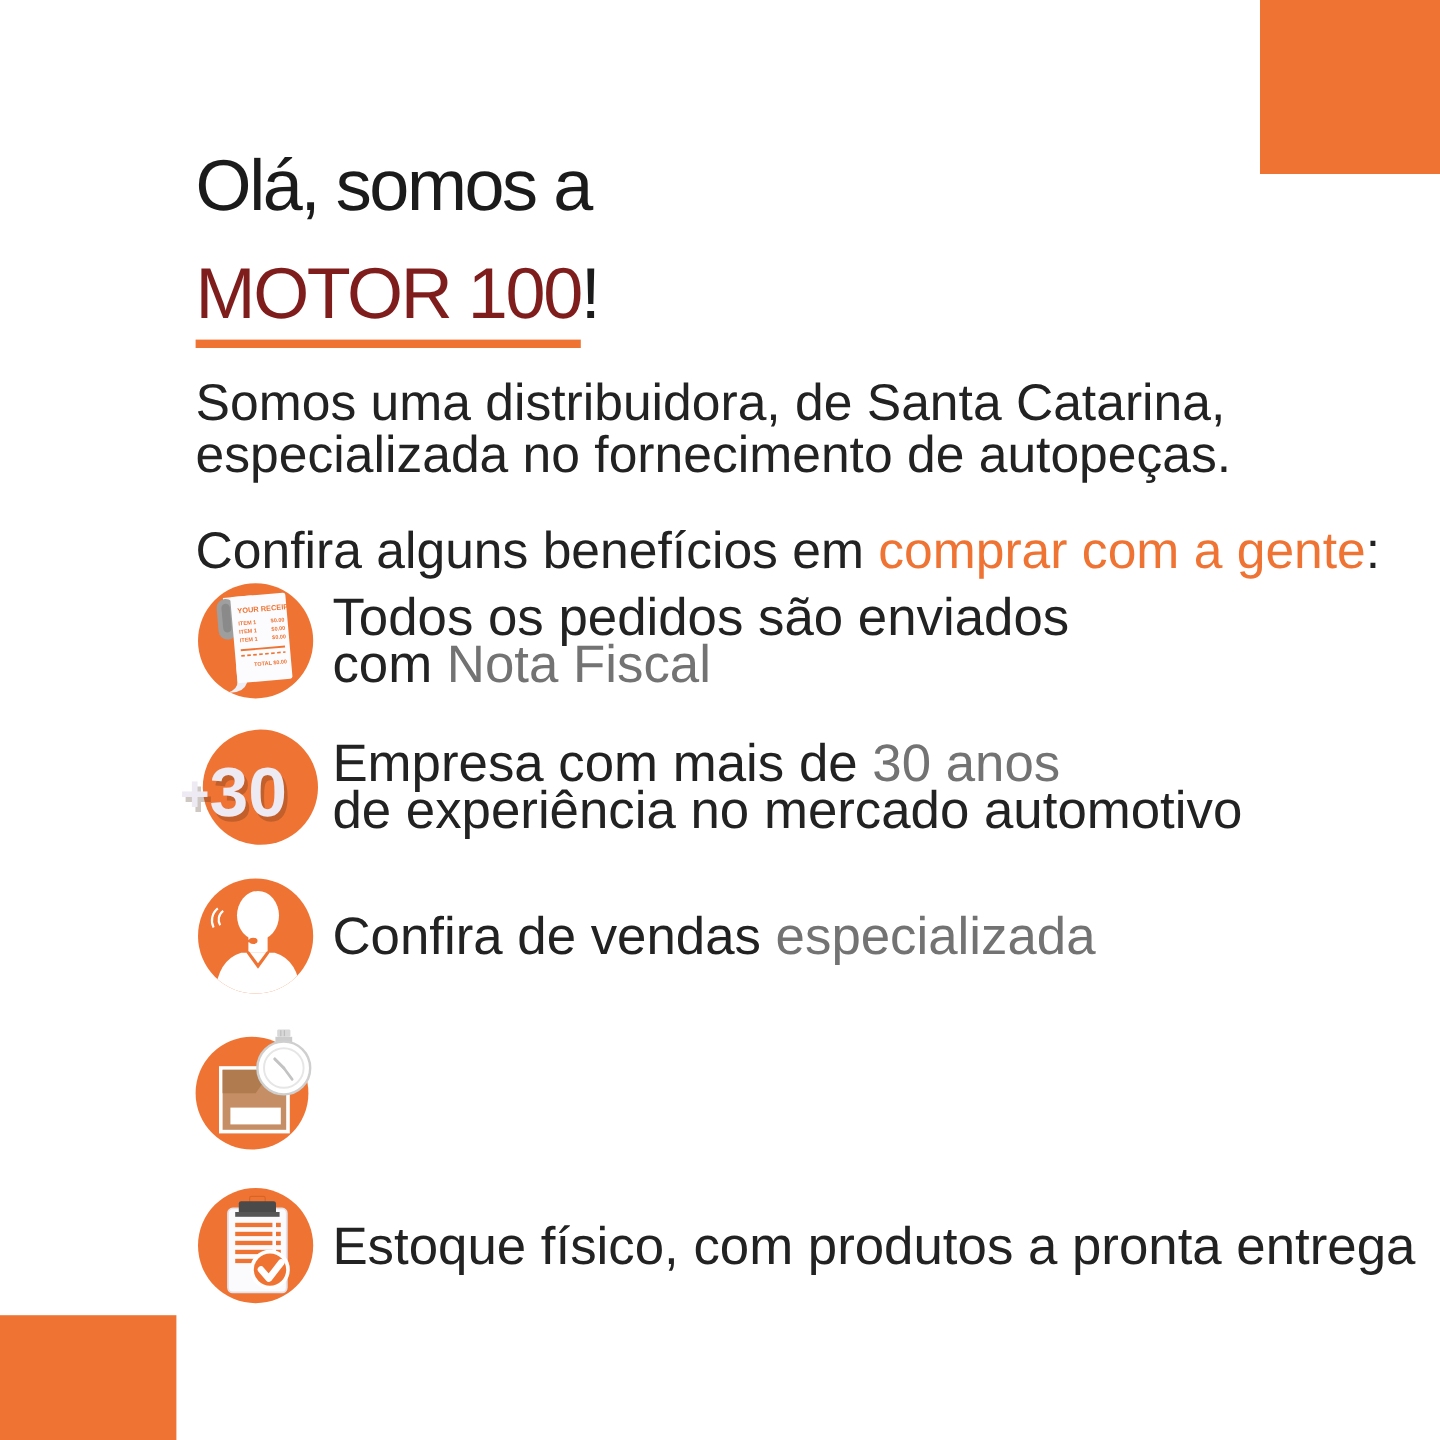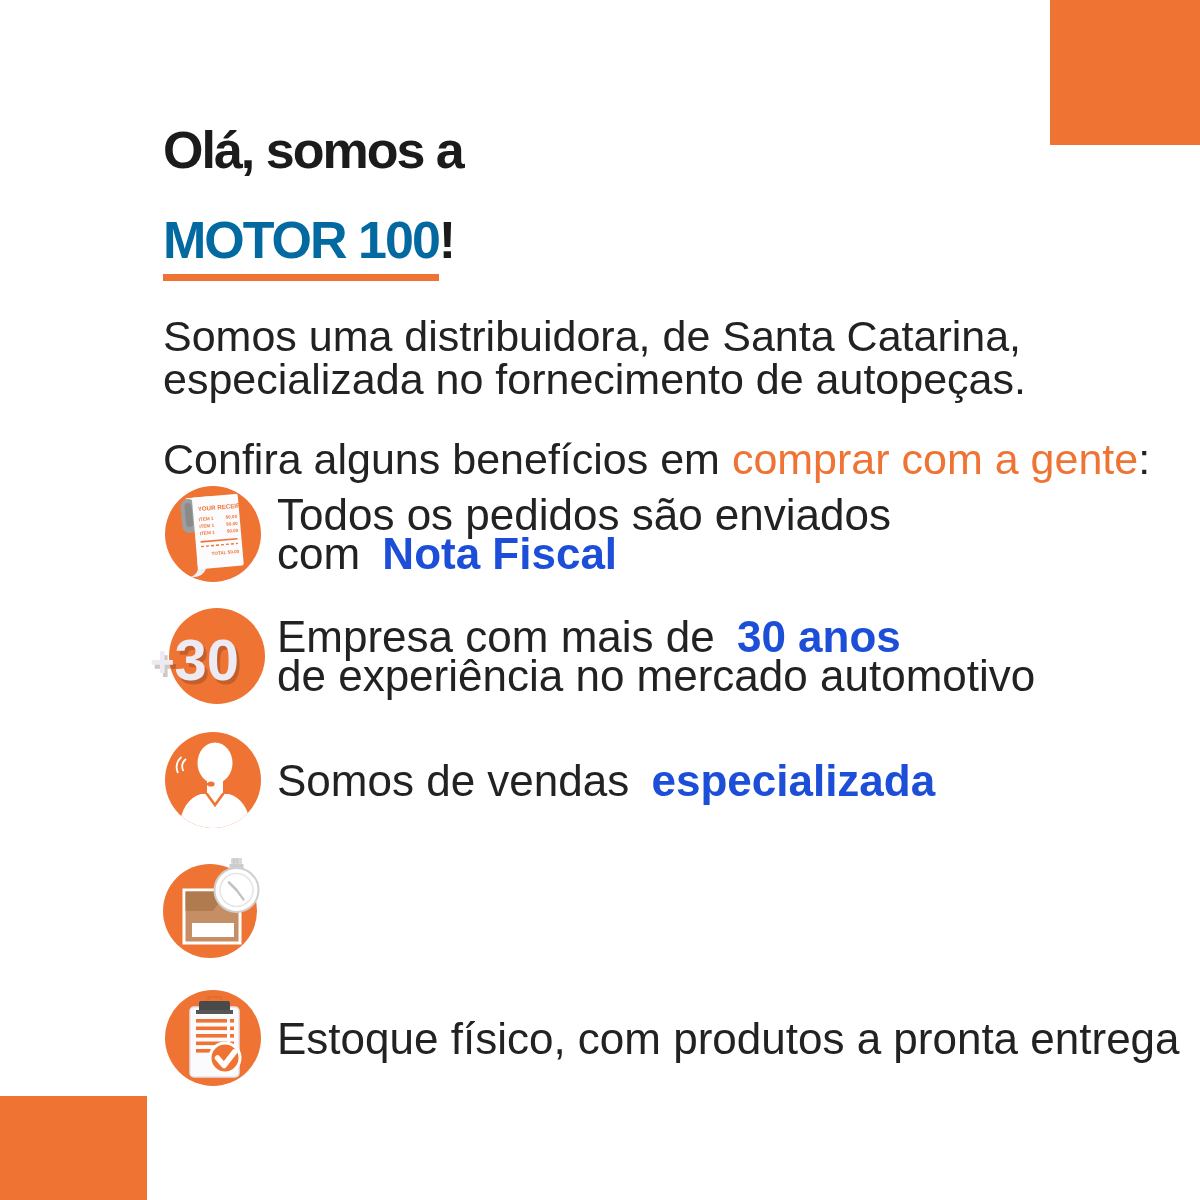--- a/index.html
+++ b/index.html
@@ -6,44 +6,44 @@
   .canvas{
     position:relative;width:1200px;height:1200px;background:#ffffff;
     font-family:"Liberation Sans", sans-serif;color:#1c1c1c;overflow:hidden;
   }
   .sq{position:absolute;background:#EF7434;}
   .sq-tr{left:1050px;top:0;width:150px;height:145px;}
   .sq-bl{left:0;top:1096px;width:147px;height:104px;}
 
   .title{
     position:absolute;left:163px;top:70px;
-    font-size:52px;font-weight:700;letter-spacing:-2px;
+    font-size:60px;font-weight:400;letter-spacing:-2px;
     line-height:90px;color:#1b1b1b;white-space:nowrap;
   }
-  .brand{color:#0369a1;border-bottom:7px solid #EF7434;padding-bottom:5px;}
+  .brand{color:#7f1d1d;border-bottom:7px solid #EF7434;padding-bottom:5px;}
   .excl{color:#1b1b1b;}
 
   .intro{
     position:absolute;left:163px;top:272px;
     font-size:43px;line-height:43px;color:#222;white-space:nowrap;
   }
   .lead{
     position:absolute;left:163px;top:392px;
     font-size:43px;color:#222;white-space:nowrap;
   }
   .hl-reg{color:#EF7434;}
 
   .benefit{
     position:absolute;left:163px;display:flex;align-items:center;gap:14px;height:100px;
   }
   .b1{top:484px;} .b2{top:606px;} .b3{top:730px;} .b4{top:856px;} .b5{top:988px;justify-content:center;}
   .icon-wrap{width:100px;height:100px;flex:0 0 100px;}
   .icon-wrap svg{overflow:visible;display:block;}
   .btext{font-size:44px;line-height:39px;color:#222;white-space:nowrap;}
-  .btext .hl{color:#1d4ed8;font-weight:700;margin-left:10px;}
+  .btext .hl{color:#737373;font-weight:400;}
 </style>
 </head>
 <body>
 
 <div class="canvas">
 
   <div class="sq sq-tr"></div>
   <div class="sq sq-bl"></div>
 
   <h1 class="title">
@@ -128,21 +128,21 @@
           <path d="M38 15 C29 20 26 31 28.5 41" stroke="#EF7434" stroke-width="2.2" fill="none"></path>
           <path d="M28.5 43 C29 51 38 55 46 54" stroke="#EF7434" stroke-width="2.2" fill="none"></path>
           <ellipse cx="48" cy="54" rx="3.6" ry="2.6" fill="#EF7434"></ellipse>
           <path d="M23 29 a9 9 0 0 0 -2.5 12" stroke="#ffffff" stroke-width="1.8" fill="none"></path>
           <path d="M18.5 27 a13 13 0 0 0 -3.5 16" stroke="#ffffff" stroke-width="1.8" fill="none"></path>
         </g>
       </svg>
     </div>
     <div class="btext">
       <div>
-        <span>Somos de vendas </span><span class="hl">especializada</span><span></span>
+        <span>Confira de vendas </span><span class="hl">especializada</span><span></span>
       </div>
     </div>
   </div>
 
   <div class="benefit b4">
     <div class="icon-wrap">
       <svg width="100" height="100" viewBox="0 0 100 100">
         <circle cx="47" cy="55" r="47" fill="#EF7434"></circle>
         <rect x="21" y="34" width="56" height="53" fill="#c58e64" stroke="#ffffff" stroke-width="3"></rect>
         <polygon points="22.5,35.5 64,35.5 50,55 22.5,55" fill="#b07b4e"></polygon>

